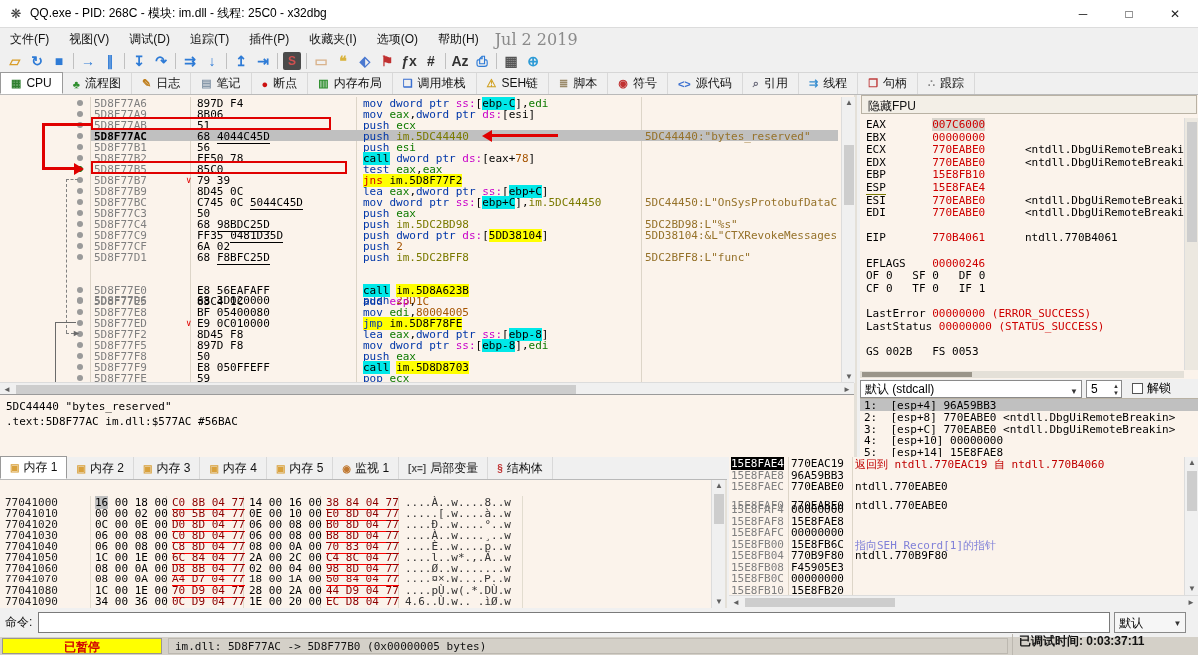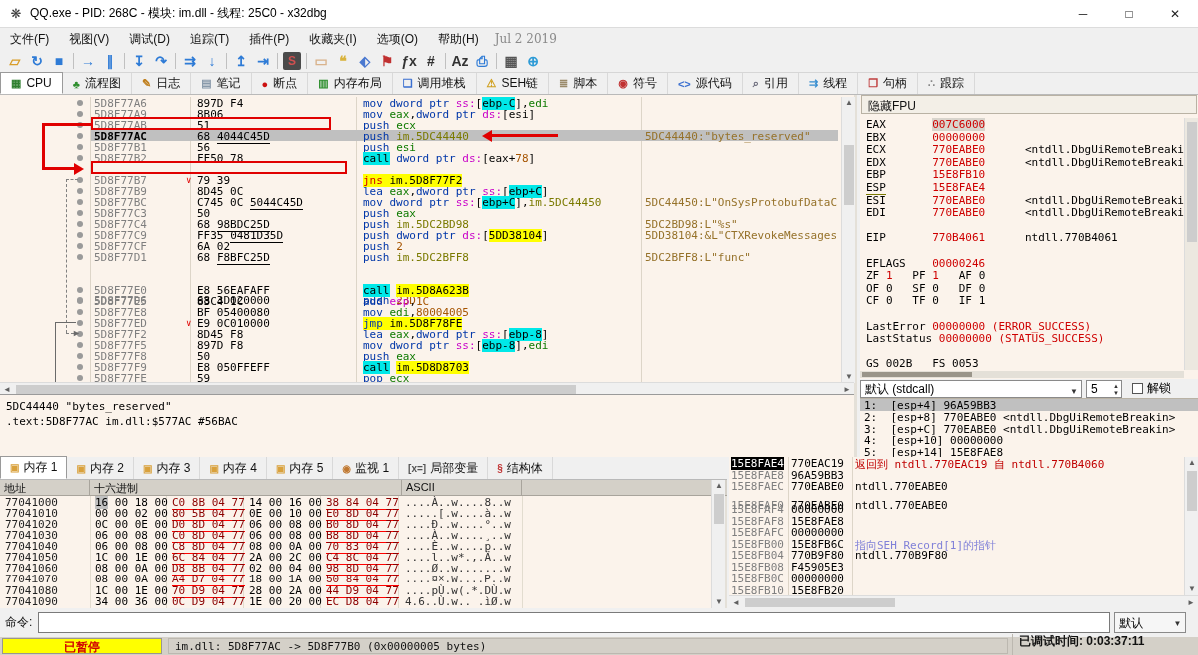--- a/index.html
+++ b/index.html
@@ -8,21 +8,21 @@
   #app{position:absolute;inset:0;}
   
   #titlebar{position:absolute;left:0;top:0;width:1198px;height:28px;background:#ffffff;border-bottom:1px solid #dcdcdc;display:flex;align-items:center;}
   #app-icon{width:16px;height:16px;margin:0 6px 0 8px;color:#3a3a3a;font-size:13px;line-height:16px;text-align:center;}
   #win-title{font-size:12px;color:#000;}
   #win-controls{position:absolute;right:0;top:0;height:28px;display:flex;}
   .winbtn{width:46px;height:28px;display:flex;align-items:center;justify-content:center;font-size:12px;color:#222;}
   
   #menubar{position:absolute;left:0;top:28px;width:1198px;height:22px;background:#f0f0f0;display:flex;align-items:center;}
   .menu-item{padding:2px 10px;color:#111;}
-  #build-date{color:#8a8a8a;margin-left:6px;font-family:"DejaVu Serif",serif;font-size:12px;}
+  #build-date{color:#8a8a8a;margin-left:6px;font-family:"DejaVu Serif",serif;font-size:16px;}
   
   #toolbar{position:absolute;left:0;top:50px;width:1198px;height:23px;background:#f0f0f0;border-bottom:1px solid #d6d6d6;display:flex;align-items:center;padding-left:4px;}
   .tbtn{width:22px;height:20px;display:flex;align-items:center;justify-content:center;font-size:14px;font-weight:bold;}
   .tbtn.boxed{background:#4a4a4a;color:#d05050;width:18px;height:18px;font-size:12px;border-radius:2px;margin:0 2px;}
   .tsep{width:1px;height:16px;background:#c0c0c0;margin:0 3px;}
   
   #tabbar{position:absolute;left:0;top:73px;width:1198px;height:22px;background:#f0f0f0;display:flex;align-items:flex-end;border-bottom:1px solid #b9b9b9;}
   .tab{height:21px;display:flex;align-items:center;padding:0 10px;border-right:1px solid #d9d9d9;color:#111;}
   .tab .ticon{margin-right:5px;font-size:11px;font-weight:bold;}
   .tab.sel{background:#ffffff;border:1px solid #9a9a9a;border-bottom:1px solid #ffffff;height:22px;}
@@ -252,20 +252,21 @@
       <div class="coldiv" style="left:190px"></div>
       <div class="coldiv" style="left:356px"></div>
       <div class="coldiv" style="left:641px"></div>
       <div id="dz-rows">
           <div class="dz-row mono" style="top: 0px;"><span class="dz-dot"></span><span class="dz-addr">5D8F77A6</span><span class="dz-bytes"><span>897D F4</span></span><span class="dz-instr"><span class="tk-k">mov </span><span class="tk-k">dword ptr </span><span class="tk-s">ss:</span><span class="tk-p">[</span><span class="tk-cy">ebp-C</span><span class="tk-p">]</span><span class="tk-p">,</span><span class="tk-r">edi</span></span></div>
           <div class="dz-row mono" style="top: 11px;"><span class="dz-dot"></span><span class="dz-addr">5D8F77A9</span><span class="dz-bytes"><span>8B06</span></span><span class="dz-instr"><span class="tk-k">mov </span><span class="tk-r">eax</span><span class="tk-p">,</span><span class="tk-k">dword ptr </span><span class="tk-s">ds:</span><span class="tk-p">[esi]</span></span></div>
           <div class="dz-row mono" style="top: 22px;"><span class="dz-dot"></span><span class="dz-addr">5D8F77AB</span><span class="dz-bytes"><span>51</span></span><span class="dz-instr"><span class="tk-k">push </span><span class="tk-r">ecx</span></span></div>
           <div class="dz-row mono" style="top: 33px;"><div class="rowhl"></div><span class="dz-dot"></span><span class="dz-addr sel">5D8F77AC</span><span class="dz-bytes"><span>68 </span><span class="u">4044C45D</span></span><span class="dz-instr"><span class="tk-k">push </span><span class="tk-o">im.5DC44440</span></span><span class="dz-cmt">5DC44440:"bytes_reserved"</span></div>
           <div class="dz-row mono" style="top: 44px;"><span class="dz-dot"></span><span class="dz-addr">5D8F77B1</span><span class="dz-bytes"><span>56</span></span><span class="dz-instr"><span class="tk-k">push </span><span class="tk-r">esi</span></span></div>
           <div class="dz-row mono" style="top: 55px;"><span class="dz-dot"></span><span class="dz-addr">5D8F77B2</span><span class="dz-bytes"><span>FF50 78</span></span><span class="dz-instr"><span class="tk-cyk">call</span><span class="tk-p"> </span><span class="tk-k">dword ptr </span><span class="tk-s">ds:</span><span class="tk-p">[eax+</span><span class="tk-n">78</span><span class="tk-p">]</span></span></div>
+          <div class="dz-row mono" style="top: 66px;"><span class="dz-dot bp"></span><span class="dz-addr">5D8F77B5</span><span class="dz-bytes"><span>85C0</span></span><span class="dz-instr"><span class="tk-k">test </span><span class="tk-r">eax</span><span class="tk-p">,</span><span class="tk-r">eax</span></span></div>
           <div class="dz-row mono" style="top: 77px;"><span class="dz-dot"></span><span class="dz-addr">5D8F77B7</span><span class="dz-ji">∨</span><span class="dz-bytes"><span>79 39</span></span><span class="dz-instr"><span class="tk-jr">jns</span><span class="tk-jb"> im.5D8F77F2</span></span></div>
           <div class="dz-row mono" style="top: 88px;"><span class="dz-dot"></span><span class="dz-addr">5D8F77B9</span><span class="dz-bytes"><span>8D45 0C</span></span><span class="dz-instr"><span class="tk-k">lea </span><span class="tk-r">eax</span><span class="tk-p">,</span><span class="tk-k">dword ptr </span><span class="tk-s">ss:</span><span class="tk-p">[</span><span class="tk-cy">ebp+C</span><span class="tk-p">]</span></span></div>
           <div class="dz-row mono" style="top: 99px;"><span class="dz-dot"></span><span class="dz-addr">5D8F77BC</span><span class="dz-bytes"><span>C745 0C </span><span class="u">5044C45D</span></span><span class="dz-instr"><span class="tk-k">mov </span><span class="tk-k">dword ptr </span><span class="tk-s">ss:</span><span class="tk-p">[</span><span class="tk-cy">ebp+C</span><span class="tk-p">]</span><span class="tk-p">,</span><span class="tk-o">im.5DC44450</span></span><span class="dz-cmt">5DC44450:L"OnSysProtobufDataC</span></div>
           <div class="dz-row mono" style="top: 110px;"><span class="dz-dot"></span><span class="dz-addr">5D8F77C3</span><span class="dz-bytes"><span>50</span></span><span class="dz-instr"><span class="tk-k">push </span><span class="tk-r">eax</span></span></div>
           <div class="dz-row mono" style="top: 121px;"><span class="dz-dot"></span><span class="dz-addr">5D8F77C4</span><span class="dz-bytes"><span>68 </span><span class="u">98BDC25D</span></span><span class="dz-instr"><span class="tk-k">push </span><span class="tk-o">im.5DC2BD98</span></span><span class="dz-cmt">5DC2BD98:L"%s"</span></div>
           <div class="dz-row mono" style="top: 132px;"><span class="dz-dot"></span><span class="dz-addr">5D8F77C9</span><span class="dz-bytes"><span>FF35 </span><span class="u">0481D35D</span></span><span class="dz-instr"><span class="tk-k">push </span><span class="tk-k">dword ptr </span><span class="tk-s">ds:</span><span class="tk-p">[</span><span class="tk-hy">5DD38104</span><span class="tk-p">]</span></span><span class="dz-cmt">5DD38104:&amp;L"CTXRevokeMessages</span></div>
           <div class="dz-row mono" style="top: 143px;"><span class="dz-dot"></span><span class="dz-addr">5D8F77CF</span><span class="dz-bytes"><span>6A 02</span></span><span class="dz-instr"><span class="tk-k">push </span><span class="tk-n">2</span></span></div>
           <div class="dz-row mono" style="top: 154px;"><span class="dz-dot"></span><span class="dz-addr">5D8F77D1</span><span class="dz-bytes"><span>68 </span><span class="u">F8BFC25D</span></span><span class="dz-instr"><span class="tk-k">push </span><span class="tk-o">im.5DC2BFF8</span></span><span class="dz-cmt">5DC2BFF8:L"func"</span></div>
           <div class="dz-row mono" style="top: 165px; margin-top: 32px;"><span class="dz-dot"></span><span class="dz-addr">5D8F77D6</span><span class="dz-bytes"><span>68 3D020000</span></span><span class="dz-instr"><span class="tk-k">push </span><span class="tk-n">23D</span></span></div>
           <div class="dz-row mono" style="top: 187px;"><span class="dz-dot"></span><span class="dz-addr">5D8F77E0</span><span class="dz-bytes"><span>E8 56EAFAFF</span></span><span class="dz-instr"><span class="tk-cyk">call</span><span class="tk-p"> </span><span class="tk-jb">im.5D8A623B</span></span></div>
@@ -321,21 +322,20 @@
           <div class="regline"><span class="rg-n">ECX       </span><span class="rg-v">770EABE0</span><span class="rg-n">      </span><span class="rg-b">&lt;ntdll.DbgUiRemoteBreakin&gt;</span></div>
           <div class="regline"><span class="rg-n">EDX       </span><span class="rg-v">770EABE0</span><span class="rg-n">      </span><span class="rg-b">&lt;ntdll.DbgUiRemoteBreakin&gt;</span></div>
           <div class="regline"><span class="rg-n">EBP       </span><span class="rg-v">15E8FB10</span></div>
           <div class="regline"><span class="rg-u">ESP</span><span class="rg-n">       </span><span class="rg-v">15E8FAE4</span></div>
           <div class="regline"><span class="rg-n">ESI       </span><span class="rg-v">770EABE0</span><span class="rg-n">      </span><span class="rg-b">&lt;ntdll.DbgUiRemoteBreakin&gt;</span></div>
           <div class="regline"><span class="rg-n">EDI       </span><span class="rg-v">770EABE0</span><span class="rg-n">      </span><span class="rg-b">&lt;ntdll.DbgUiRemoteBreakin&gt;</span></div>
           <div class="regline"></div>
           <div class="regline"><span class="rg-n">EIP       </span><span class="rg-v">770B4061</span><span class="rg-n">      </span><span class="rg-b">ntdll.770B4061</span></div>
           <div class="regline"></div>
           <div class="regline"><span class="rg-n">EFLAGS    </span><span class="rg-v">00000246</span></div>
-          <div class="regline"><span class="rg-n">ZF </span><span class="rg-v">1</span><span class="rg-n">   PF </span><span class="rg-v">1</span><span class="rg-n">   AF </span><span class="rg-b">0</span></div>
           <div class="regline"><span class="rg-n">OF </span><span class="rg-b">0</span><span class="rg-n">   SF </span><span class="rg-b">0</span><span class="rg-n">   DF </span><span class="rg-b">0</span></div>
           <div class="regline"><span class="rg-n">CF </span><span class="rg-b">0</span><span class="rg-n">   TF </span><span class="rg-b">0</span><span class="rg-n">   IF </span><span class="rg-b">1</span></div>
           <div class="regline"></div>
           <div class="regline"><span class="rg-n">LastError </span><span class="rg-v">00000000 (ERROR_SUCCESS)</span></div>
           <div class="regline"><span class="rg-n">LastStatus </span><span class="rg-v">00000000 (STATUS_SUCCESS)</span></div>
           <div class="regline"></div>
           <div class="regline"><span class="rg-n">GS 002B   FS 0053</span></div>
         </div>
       <div id="reg-hscroll">
           <div id="reg-hthumb"></div>
@@ -395,25 +395,20 @@
           </div>
           <div class="mtab">
             <span class="ticon" style="color: rgb(85, 85, 85);">[x=]</span>
             <span>局部变量</span>
           </div>
           <div class="mtab">
             <span class="ticon" style="color: rgb(192, 48, 48);">§</span>
             <span>结构体</span>
           </div>
         </div>
-      <div id="memhead">
-        <div class="mh" style="left:0;width:90px">地址</div>
-        <div class="mh" style="left:90px;width:312px">十六进制</div>
-        <div class="mh" style="left:402px;width:120px">ASCII</div>
-      </div>
       <div class="mgdiv" style="left:90px"></div>
       <div class="mgdiv" style="left:166px"></div>
       <div class="mgdiv" style="left:243px"></div>
       <div class="mgdiv" style="left:320px"></div>
       <div class="mgdiv" style="left:398px"></div>
       <div class="mgdiv" style="left:522px"></div>
       <div id="memrows" class="mono">
           <div class="memrow" style="top: 0px;"><span class="m-addr">77041000</span><span class="m-g" style="left: 95px;"><span class="m-selbyte">16</span><span> 00 18 00</span></span><span class="m-g ptr" style="left: 172px;">C0 8B 04 77</span><span class="m-g" style="left: 249px;">14 00 16 00</span><span class="m-g ptr" style="left: 326px;">38 84 04 77</span><span class="m-ascii">....À..w....8..w</span></div>
           <div class="memrow" style="top: 11px;"><span class="m-addr">77041010</span><span class="m-g" style="left: 95px;">00 00 02 00</span><span class="m-g ptr" style="left: 172px;">80 5B 04 77</span><span class="m-g" style="left: 249px;">0E 00 10 00</span><span class="m-g ptr" style="left: 326px;">E0 8D 04 77</span><span class="m-ascii">.....[.w....à..w</span></div>
           <div class="memrow" style="top: 22px;"><span class="m-addr">77041020</span><span class="m-g" style="left: 95px;">0C 00 0E 00</span><span class="m-g ptr" style="left: 172px;">D0 8D 04 77</span><span class="m-g" style="left: 249px;">06 00 08 00</span><span class="m-g ptr" style="left: 326px;">B0 8D 04 77</span><span class="m-ascii">....Ð..w....°..w</span></div>

